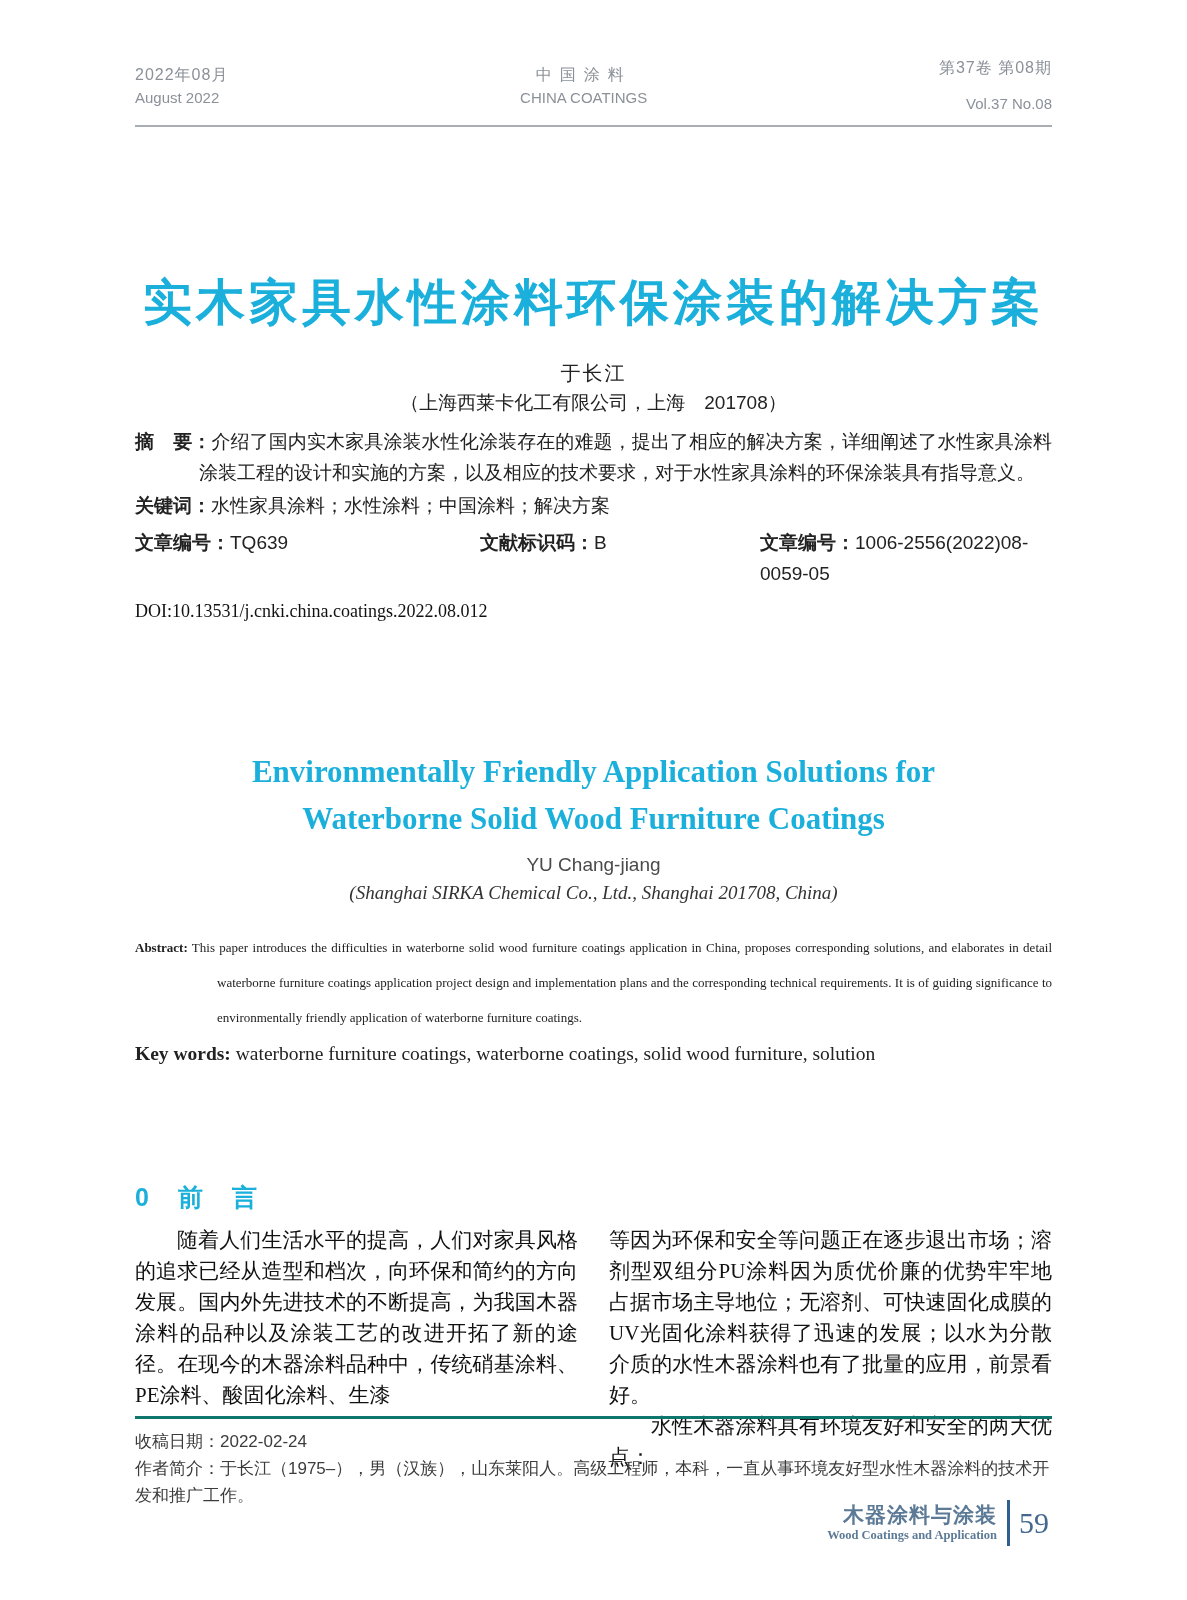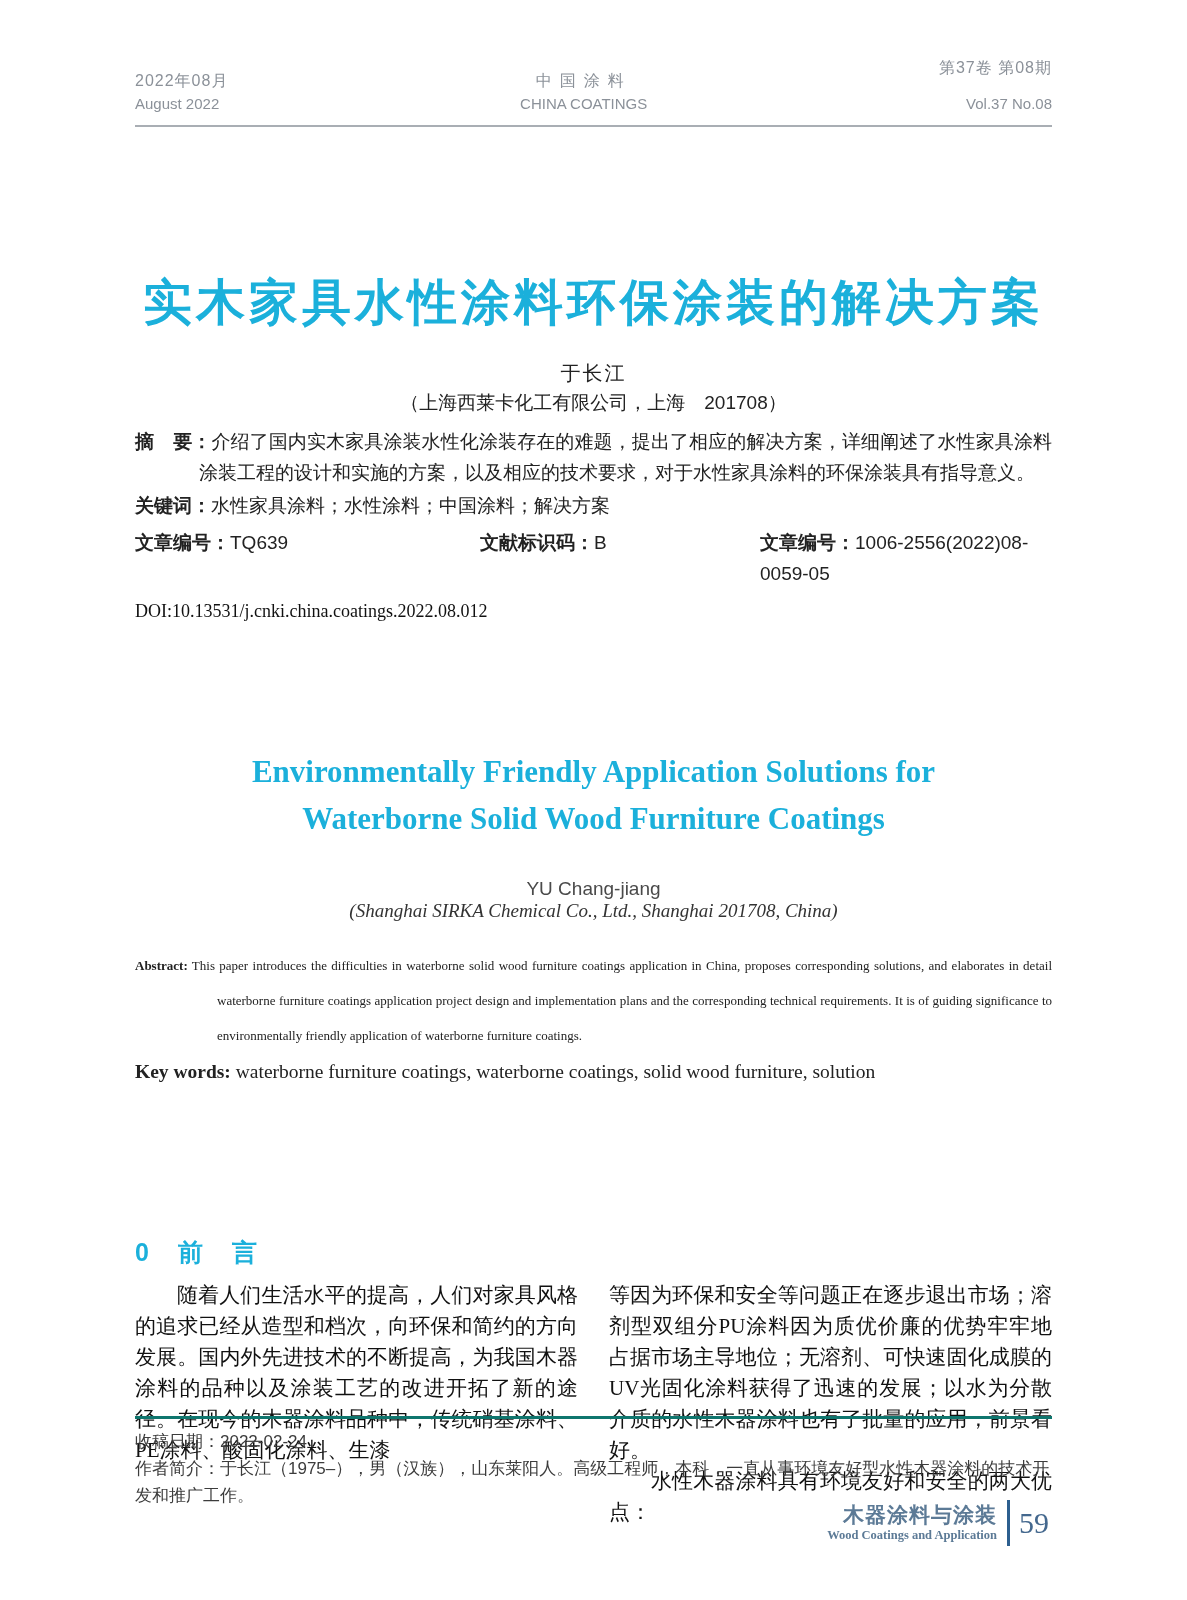--- a/index.html
+++ b/index.html
@@ -8,21 +8,21 @@
     position:relative;
     width:1187px; height:1600px;
     background:#ffffff;
     font-family:"Liberation Sans", sans-serif;
     color:#1a1a1a;
     overflow:hidden;
   }
   
   .jheader {
     position:absolute; top:56px; left:135px; width:917px;
-    display:flex; justify-content:space-between; align-items:flex-end;
+    display:flex; justify-content:space-between; align-items:center;
     border-bottom:2px solid #a9aeb4;
     padding-bottom:10px;
     color:#8b9199;
     font-size:16px; line-height:23px;
   }
   .jheader .col { display:flex; flex-direction:column; }
   .jheader .col.center { text-align:center; }
   .jheader .col.right  { text-align:right;gap:13px; }
   .jheader .zh { letter-spacing:1px; }
   .jheader .center .zh { letter-spacing:8px; }
@@ -66,45 +66,45 @@
   
   .en-block { position:absolute; top:748px; left:135px; width:917px; }
   .en-title {
     text-align:center;
     font-family:"Liberation Serif", serif;
     font-weight:bold;
     color:#1bb0db;
     font-size:31px; line-height:47px;
   }
   .en-author {
-    text-align:center; margin-top:36px;
+    text-align:center; margin-top:12px;
     font-size:19px; color:#4a4a4a;
   }
   .en-affil {
-    text-align:center; 
+    text-align:center; margin-top:6px;
     font-family:"Liberation Serif", serif; font-style:italic;
     font-size:19px; color:#333;
   }
   .en-abstract {
     margin-top:26px;
     font-family:"Liberation Serif", serif;
     font-size:13px; line-height:35px;
     text-align:justify; color:#222;
     padding-left:82px; text-indent:-82px;
   }
   .en-abstract .lbl, .en-kw .lbl { font-family:"Liberation Serif", serif; }
   .en-kw {
     margin-top:2px;
     font-family:"Liberation Serif", serif;
     font-size:19.5px; line-height:33px; color:#222;
   }
 
   
   .body-cols {
-    position:absolute; top:1235px; left:135px; width:917px;
+    position:absolute; top:1180px; left:135px; width:917px;
     display:flex; gap:31px;
   }
   .colL, .colR { width:443px; }
   .sec-head {
     color:#1bb0db; font-weight:bold;
     font-size:25px; line-height:34px;
     margin-bottom:11px; letter-spacing:2px;
   }
   .body-p {
     font-family:"Liberation Serif", serif;

